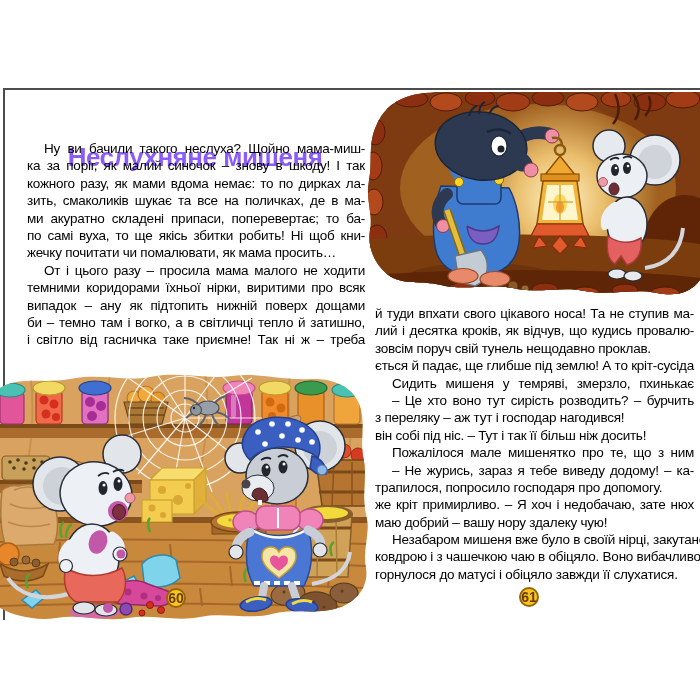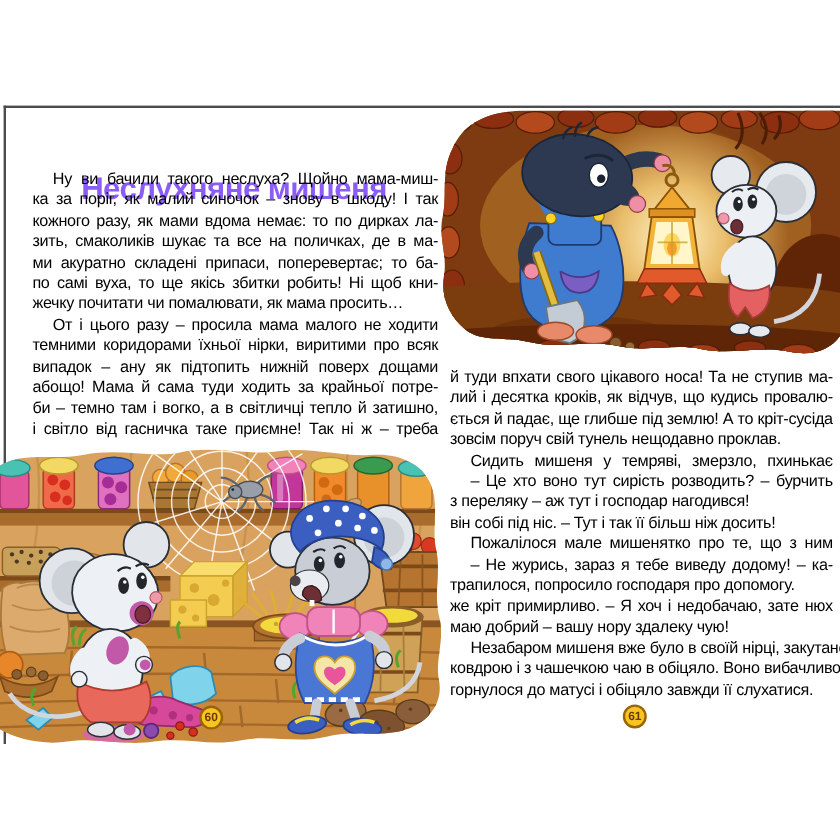--- a/index.html
+++ b/index.html
@@ -15,21 +15,21 @@
   .line{height:17.4px;line-height:17.4px;font-size:13.5px;color:#000000;
         letter-spacing:-0.25px;white-space:nowrap;overflow:visible;}
   .line.jst{text-align:justify;text-align-last:justify;}
   .line.ind{padding-left:17px;}
   .illus{position:absolute;z-index:5;}
   .illus.tunnel{left:363px;top:90px;}
   .illus.pantry{left:0px;top:372px;}
   .badge{position:absolute;z-index:10;width:20px;height:20px;border-radius:50%;
          background:#f8c520;border:2px solid #9a6406;box-sizing:border-box;
          display:flex;align-items:center;justify-content:center;
-         font-size:10px;font-weight:bold;color:#6b3a00;}
+         font-size:14px;font-weight:bold;color:#6b3a00;}
   .badge.b60{left:166px;top:588px;}
   .badge.b61{left:519px;top:587px;}
 </style>
 </head>
 <body>
 
 <div class="stage">
 
   <div class="page">
     <h1 class="title">Неслухняне мишеня</h1>
@@ -37,29 +37,28 @@
         <div class="line ind jst">Ну ви бачили такого неслуха? Щойно мама-миш-</div>
         <div class="line jst">ка за поріг, як малий синочок – знову в шкоду! І так</div>
         <div class="line jst">кожного разу, як мами вдома немає: то по дирках ла-</div>
         <div class="line jst">зить, смаколиків шукає та все на поличках, де в ма-</div>
         <div class="line jst">ми акуратно складені припаси, поперевертає; то ба-</div>
         <div class="line jst">по самі вуха, то ще якісь збитки робить! Ні щоб кни-</div>
         <div class="line">жечку почитати чи помалювати, як мама просить…</div>
         <div class="line ind jst">От і цього разу – просила мама малого не ходити</div>
         <div class="line jst">темними коридорами їхньої нірки, виритими про всяк</div>
         <div class="line jst">випадок – ану як підтопить нижній поверх дощами</div>
-        <div class="line jst">абощо! Мама й сама туди ходить за крайньої потре-</div>
         <div class="line jst">би – темно там і вогко, а в світличці тепло й затишно,</div>
         <div class="line jst">і світло від гасничка таке приємне! Так ні ж – треба</div>
       </div>
     <div class="textblock right">
         <div class="line jst">й туди впхати свого цікавого носа! Та не ступив ма-</div>
         <div class="line jst">лий і десятка кроків, як відчув, що кудись провалю-</div>
+        <div class="line">зовсім поруч свій тунель нещодавно проклав.</div>
         <div class="line jst">ється й падає, ще глибше під землю! А то кріт-сусіда</div>
-        <div class="line">зовсім поруч свій тунель нещодавно проклав.</div>
         <div class="line ind jst">Сидить мишеня у темряві, змерзло, пхинькає</div>
         <div class="line ind jst">– Це хто воно тут сирість розводить? – бурчить</div>
         <div class="line">з переляку – аж тут і господар нагодився!</div>
         <div class="line">він собі під ніс. – Тут і так її більш ніж досить!</div>
         <div class="line ind jst">Пожалілося мале мишенятко про те, що з ним</div>
         <div class="line ind jst">– Не журись, зараз я тебе виведу додому! – ка-</div>
         <div class="line">трапилося, попросило господаря про допомогу.</div>
         <div class="line jst">же кріт примирливо. – Я хоч і недобачаю, зате нюх</div>
         <div class="line">маю добрий – вашу нору здалеку чую!</div>
         <div class="line ind jst">Незабаром мишеня вже було в своїй нірці, закутане</div>

